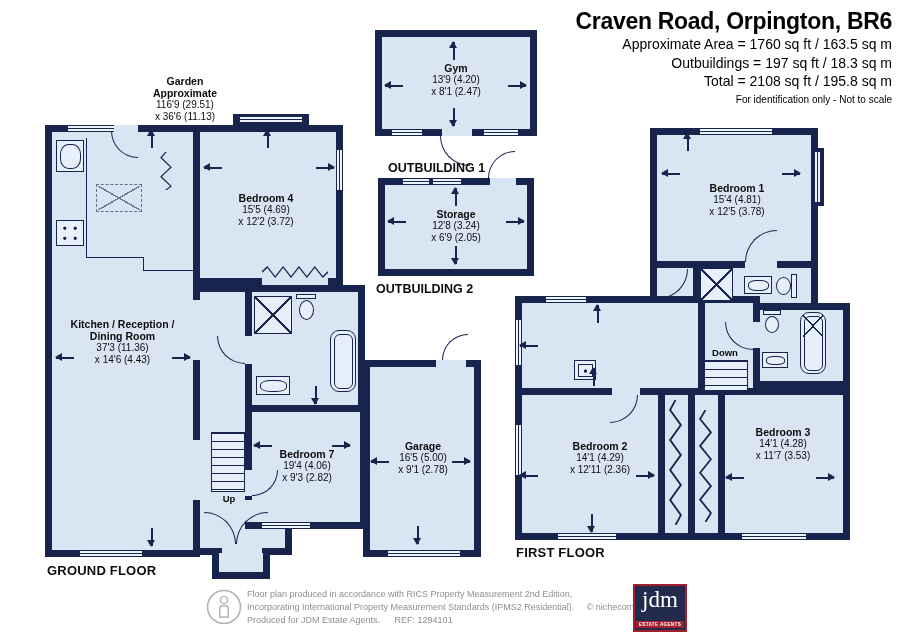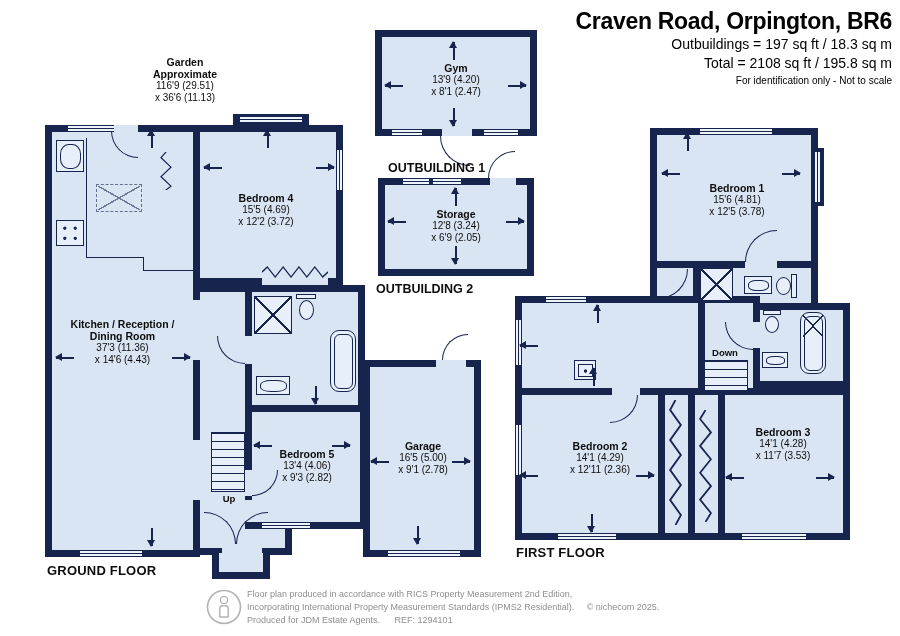--- a/index.html
+++ b/index.html
@@ -67,26 +67,27 @@
   .logo-sub{display:inline-block;background:var(--logoaccent,#a11f2f);color:#fff;font-size:4.5px;line-height:5px;padding:1px 3px;letter-spacing:.4px;font-weight:bold;}
   .nicon{position:absolute;left:205px;top:587px;}
 </style>
 </head>
 <body>
 
 <div id="canvas">
 
   <div class="hdr">
     <div class="hdr-title">Craven Road, Orpington, BR6</div>
+    <div class="hdr-line">Approximate Area = 1760 sq ft / 163.5 sq m</div>
     <div class="hdr-line">Outbuildings = 197 sq ft / 18.3 sq m</div>
     <div class="hdr-line">Total = 2108 sq ft / 195.8 sq m</div>
     <div class="hdr-note">For identification only - Not to scale</div>
   </div>
 
-  <div class="rlabel" style="left:120px;top:56px;width:130px">
+  <div class="rlabel" style="left:120px;top:75px;width:130px">
     <div class="rname">Garden</div>
     <div class="rname">Approximate</div>
     <div class="rdim">116'9 (29.51)</div>
     <div class="rdim">x 36'6 (11.13)</div>
   </div>
 
   <div>
     <div class="room" style="left:45px;top:125px;width:155px;height:432px"></div>
     <div class="room" style="left:193px;top:125px;width:150px;height:160px"></div>
     <div class="room" style="left:193px;top:285px;width:59px;height:270px"></div>
@@ -356,42 +357,42 @@
     <div class="rdim">15'5 (4.69)</div>
     <div class="rdim">x 12'2 (3.72)</div>
   </div>
   <div class="rlabel" style="left:50px;top:318px;width:145px">
     <div class="rname">Kitchen / Reception /</div>
     <div class="rname">Dining Room</div>
     <div class="rdim">37'3 (11.36)</div>
     <div class="rdim">x 14'6 (4.43)</div>
   </div>
   <div class="rlabel" style="left:252px;top:448px;width:110px">
-    <div class="rname">Bedroom 5</div>
-    <div class="rdim">13'4 (4.06)</div>
+    <div class="rname">Bedroom 7</div>
+    <div class="rdim">19'4 (4.06)</div>
     <div class="rdim">x 9'3 (2.82)</div>
   </div>
   <div class="rlabel" style="left:368px;top:440px;width:110px">
     <div class="rname">Garage</div>
     <div class="rdim">16'5 (5.00)</div>
     <div class="rdim">x 9'1 (2.78)</div>
   </div>
   <div class="rlabel" style="left:398px;top:62px;width:116px">
     <div class="rname">Gym</div>
     <div class="rdim">13'9 (4.20)</div>
     <div class="rdim">x 8'1 (2.47)</div>
   </div>
   <div class="rlabel" style="left:398px;top:208px;width:116px">
     <div class="rname">Storage</div>
     <div class="rdim">12'8 (3.24)</div>
     <div class="rdim">x 6'9 (2.05)</div>
   </div>
   <div class="rlabel" style="left:677px;top:182px;width:120px">
     <div class="rname">Bedroom 1</div>
-    <div class="rdim">15'6 (4.81)</div>
+    <div class="rdim">15'4 (4.81)</div>
     <div class="rdim">x 12'5 (3.78)</div>
   </div>
   <div class="rlabel" style="left:538px;top:440px;width:124px">
     <div class="rname">Bedroom 2</div>
     <div class="rdim">14'1 (4.29)</div>
     <div class="rdim">x 12'11 (2.36)</div>
   </div>
   <div class="rlabel" style="left:722px;top:426px;width:122px">
     <div class="rname">Bedroom 3</div>
     <div class="rdim">14'1 (4.28)</div>
@@ -412,14 +413,18 @@
     <div>Floor plan produced in accordance with RICS Property Measurement 2nd Edition,</div>
     <div>
       <span>Incorporating International Property Measurement Standards (IPMS2 Residential).</span>
       <span style="margin-left:10px">© nichecom 2025.</span>
     </div>
     <div>
       <span>Produced for JDM Estate Agents.</span>
       <span style="margin-left:12px">REF: 1294101</span>
     </div>
   </div>
+  <div class="logo">
+    <div class="logo-text">jdm</div>
+    <div class="logo-sub">ESTATE AGENTS</div>
+  </div>
 
 </div>
 
 </body></html>

